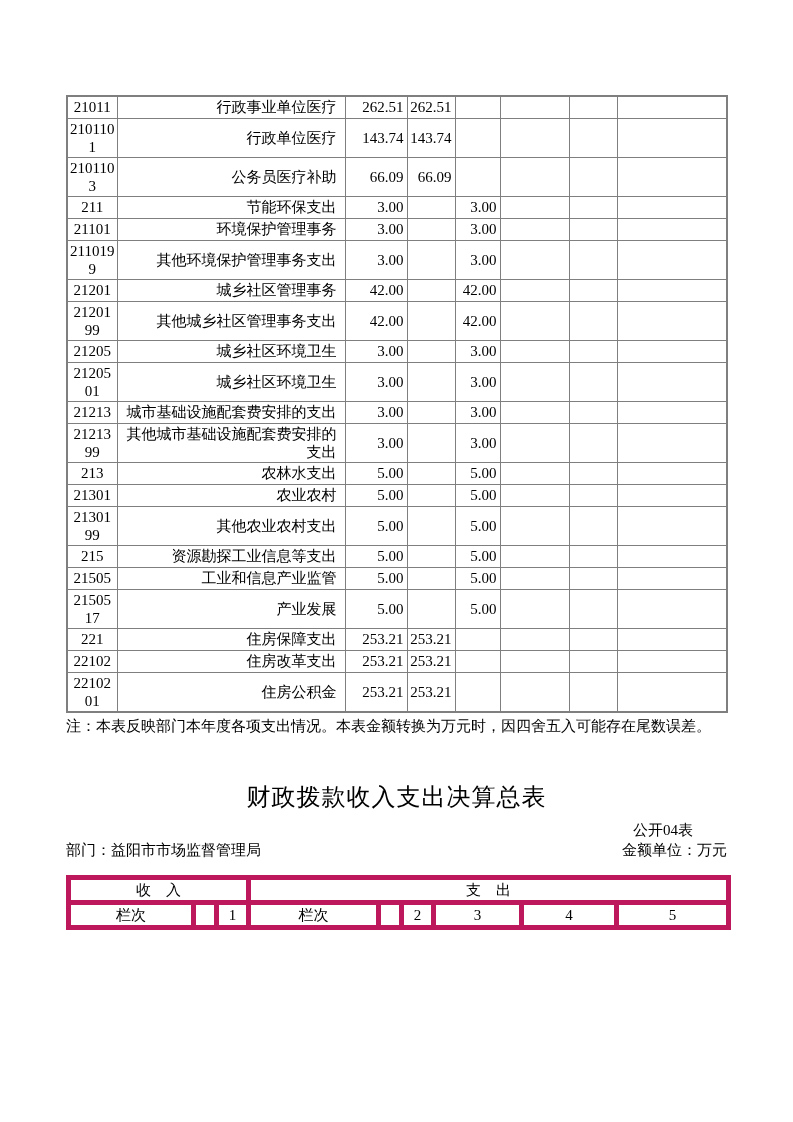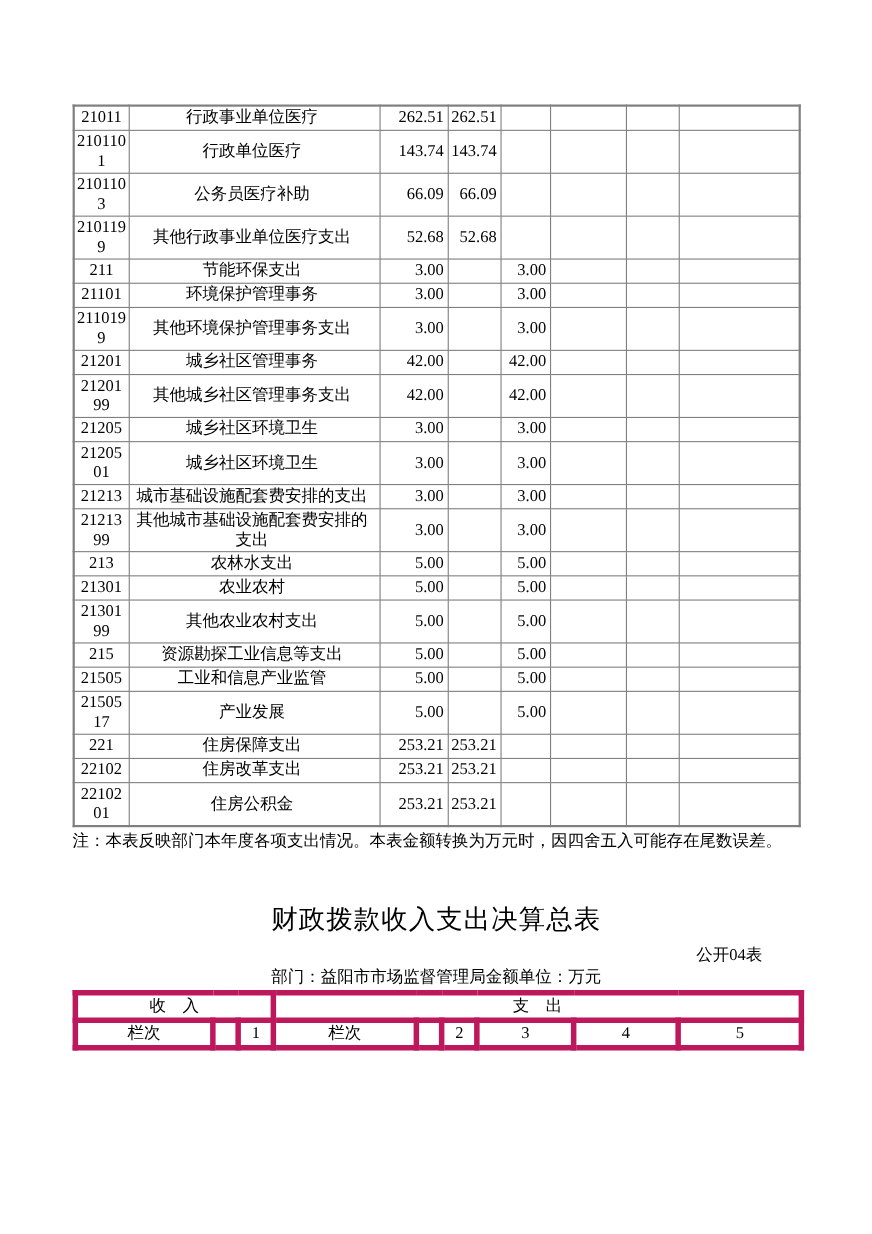--- a/index.html
+++ b/index.html
@@ -20,21 +20,21 @@
   .exp-table { border:2px solid #7f7f7f; }
   .exp-table td {
     border:1px solid #7f7f7f;
     font-size:15px; line-height:18px;
     vertical-align:middle;
     height:22px;
     word-break:break-all;
     overflow:hidden;
   }
   .exp-table td.c-code { padding:1px 2px; text-align:center; }
-  .exp-table td.c-name { padding:1px 8px 1px 4px; text-align:center; }
+  .exp-table td.c-name { padding:1px 8px 1px 4px; text-align:right; }
   .exp-table td.c-num  { padding:1px 3px 1px 1px; text-align:right; }
 
   .table-note {
     width:660px;
     font-size:15px; line-height:18px;
     margin-top:4px;
     text-align:left;
   }
 
   
@@ -44,23 +44,23 @@
     font-size:24px; font-weight:normal;
     letter-spacing:1px;
   }
   .sum-meta-right {
     margin-top:8px;
     text-align:right;
     padding-right:34px;
     font-size:15px; line-height:18px;
   }
   .sum-meta-row {
-    display:flex; justify-content:center;
-    font-size:15px; line-height:18px;
-    margin-top:2px; margin-bottom:2px;
+    display:flex; justify-content:space-between;
+    font-size:15px; line-height:18px;
+    margin-top:2px; margin-bottom:16px;
     width:661px;
   }
   .sum-table { border:2px solid #7f7f7f; }
   .sum-table th, .sum-table td {
     border:5px solid #be185d;
     font-size:15px; line-height:18px;
     font-weight:normal;
     text-align:center; vertical-align:middle;
     padding:1px 1px;
     word-break:break-all;
@@ -106,30 +106,20 @@
             <td class="c-num"></td>
             <td class="c-num"></td>
             <td class="c-num"></td>
             <td class="c-num"></td>
           </tr>
           <tr>
             <td class="c-code">2101103</td>
             <td class="c-name">公务员医疗补助</td>
             <td class="c-num">66.09</td>
             <td class="c-num">66.09</td>
-            <td class="c-num"></td>
-            <td class="c-num"></td>
-            <td class="c-num"></td>
-            <td class="c-num"></td>
-          </tr>
-          <tr>
-            <td class="c-code">2101199</td>
-            <td class="c-name">其他行政事业单位医疗支出</td>
-            <td class="c-num">52.68</td>
-            <td class="c-num">52.68</td>
             <td class="c-num"></td>
             <td class="c-num"></td>
             <td class="c-num"></td>
             <td class="c-num"></td>
           </tr>
           <tr>
             <td class="c-code">211</td>
             <td class="c-name">节能环保支出</td>
             <td class="c-num">3.00</td>
             <td class="c-num"></td>

